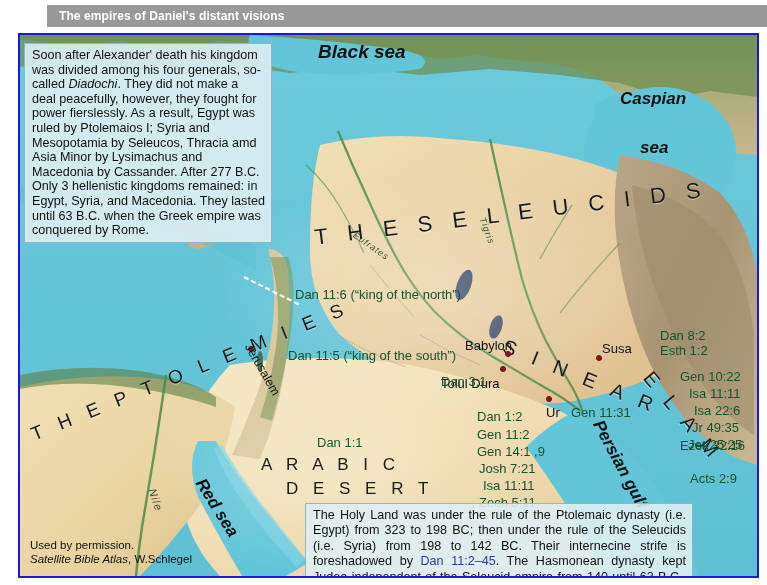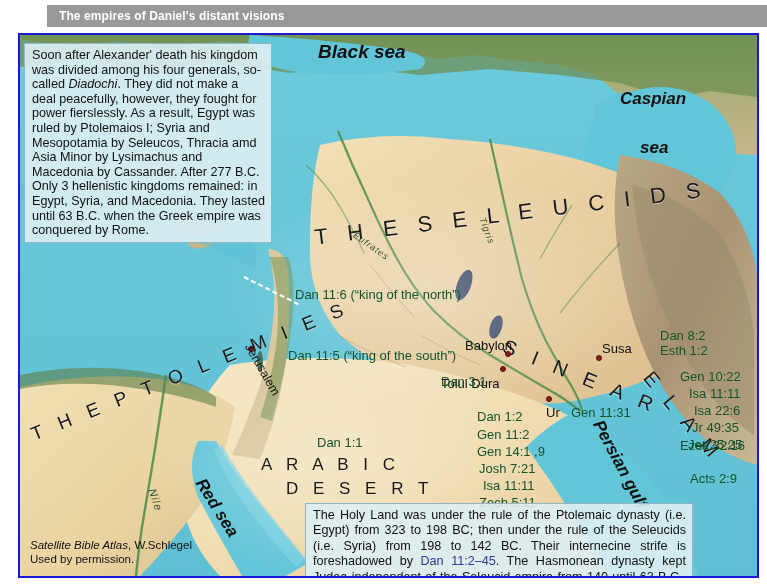--- a/index.html
+++ b/index.html
@@ -334,20 +334,20 @@
 
     <div class="textbox" id="box-top">
       <span>Soon after Alexander' death his kingdom was divided among his four generals, so-called <i>Diadochi</i>. They did not make a deal peacefully, however, they fought for power fierslessly. As a result, Egypt was ruled by Ptolemaios I; Syria and Mesopotamia by Seleucos, Thracia amd Asia Minor by Lysimachus and Macedonia by Cassander. After 277 B.C. Only 3 hellenistic kingdoms remained: in Egypt, Syria, and Macedonia. They lasted until 63 B.C. when the Greek empire was conquered by Rome.</span>
     </div>
 
     <div class="textbox" id="box-bottom">
       <span>The Holy Land was under the rule of the Ptolemaic dynasty (i.e. Egypt) from 323 to 198 BC; then under the rule of the Seleucids (i.e. Syria) from 198 to 142 BC. Their internecine strife is foreshadowed by </span><span class="refblue">Dan 11:2–45</span><span>. The Hasmonean dynasty kept Judea independent of the Seleucid empire from 140 until 63 B.C., when Rome conquered the Greek empire and installed Herod the Great as king of Judea.</span>
     </div>
 
     <div id="attribution">
+      <div>Used by permission.</div>
       <div>
         <span class="italic">Satellite Bible Atlas</span><span>, W.Schlegel</span>
       </div>
-      <div>Used by permission.</div>
     </div>
 
   </div>
 </div>
 
 </body></html>

